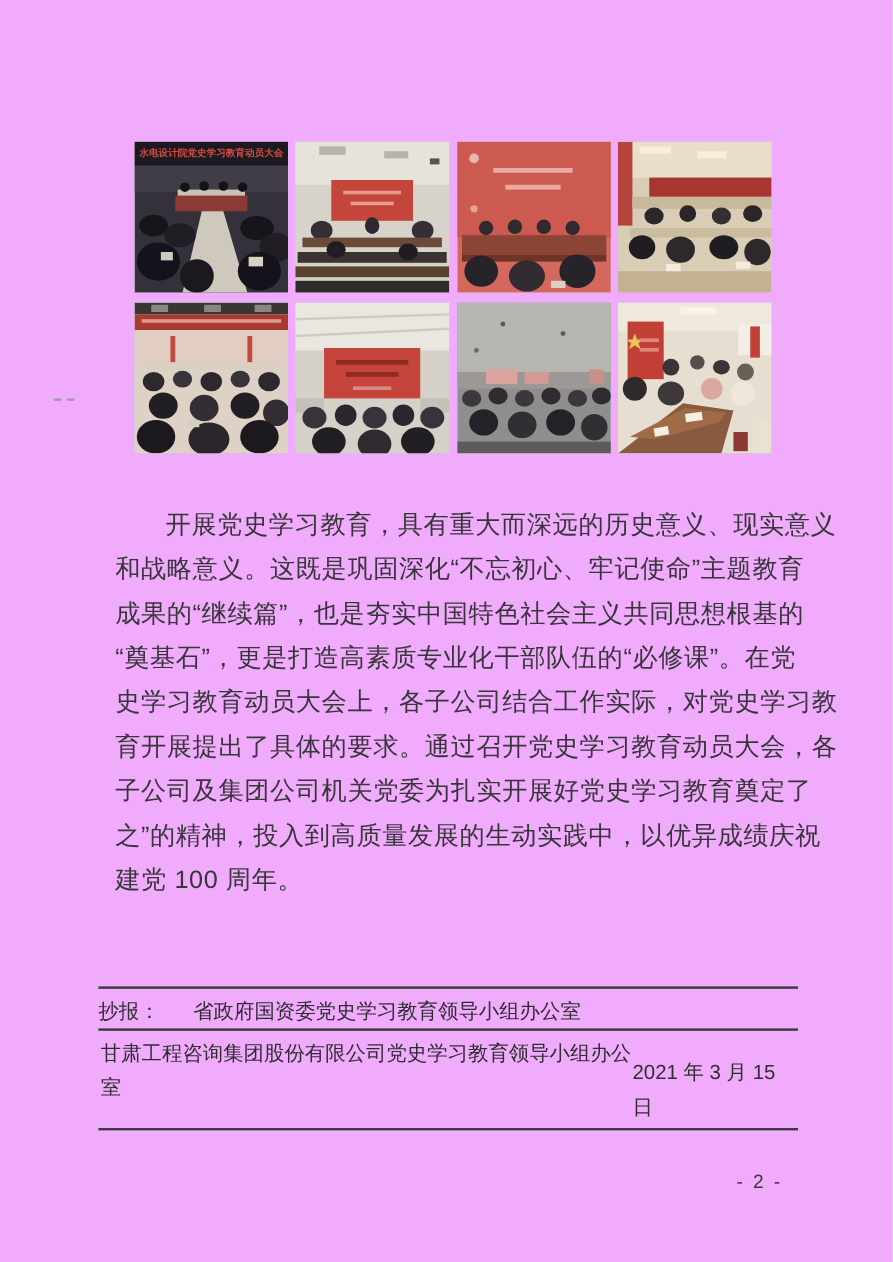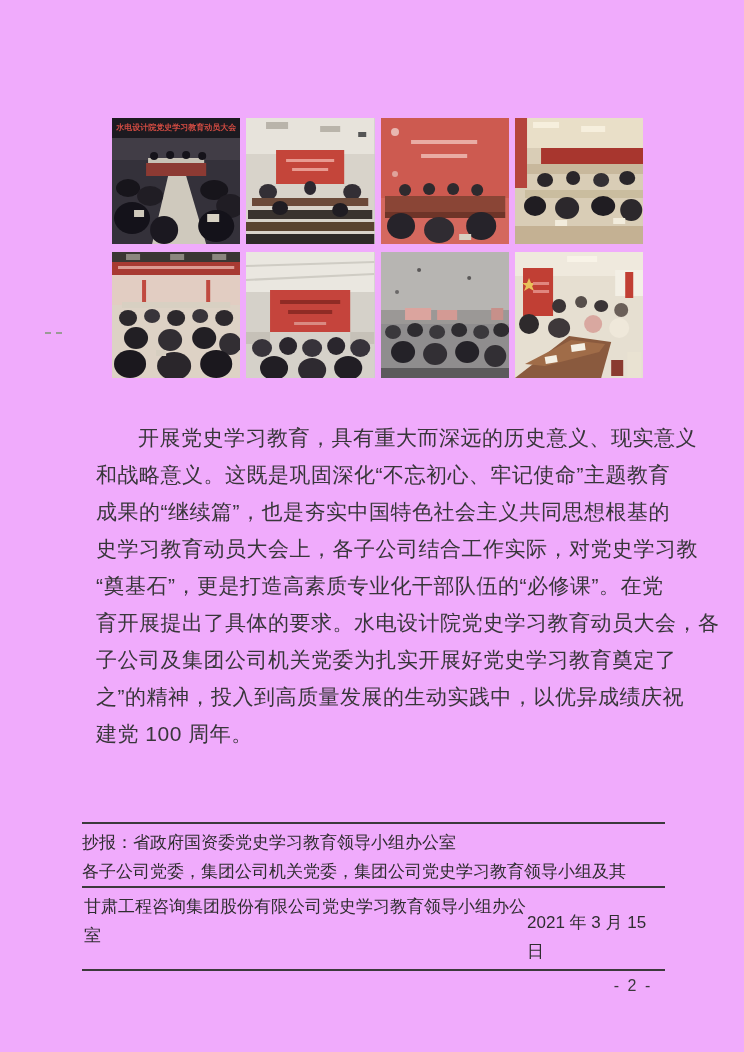--- a/index.html
+++ b/index.html
@@ -30,21 +30,21 @@
   .body-line.first{text-indent:42px;margin-top:28px;}
   .body-line.last{text-align-last:left;}
   
   .artifact-dash{
     position:absolute;left:45px;top:332px;width:17px;height:0;
     border-top:2px dashed #9a9a96;
   }
   
   .footer{position:absolute;left:82px;top:822px;width:583px;font-size:17px;color:#2f2d30;}
   .footer .rule{height:0;border-top:2px solid #3c3a3c;}
-  .footer-row{display:flex;line-height:29px;}
+  .footer-row{display:flex;line-height:29px;gap:28px;}
   .footer-row.first{margin-top:4px;}
   .footer-label{flex:0 0 auto;}
   .footer-value{flex:1 1 auto;}
   .cc-lines .cc-line{line-height:29px;}
   .issuer-row{display:flex;justify-content:space-between;line-height:29px;margin:4px 0 3px 2px;}
   .issuer-row .date{padding-right:2px;margin-top:16px;}
   
   .page-number{
     position:absolute;left:600px;top:977px;width:66px;height:22px;
     text-align:center;font-size:16px;letter-spacing:2px;color:#3a383b;
@@ -252,41 +252,40 @@
         <rect x="96" y="108" width="12" height="16" fill="#8a3a30"></rect>
         <rect x="112" y="100" width="14" height="26" fill="#e9e2d2"></rect>
       </svg>
     </figure>
   </div>
 
   <div class="body-text">
     <div class="body-line first">开展党史学习教育，具有重大而深远的历史意义、现实意义</div>
     <div class="body-line">和战略意义。这既是巩固深化“不忘初心、牢记使命”主题教育</div>
     <div class="body-line">成果的“继续篇”，也是夯实中国特色社会主义共同思想根基的</div>
+    <div class="body-line">“奠基石”，更是打造高素质专业化干部队伍的“必修课”。在党</div>
     <div class="body-line">史学习教育动员大会上，各子公司结合工作实际，对党史学习教</div>
-    <div class="body-line">“奠基石”，更是打造高素质专业化干部队伍的“必修课”。在党</div>
-    <div class="body-line">育开展提出了具体的要求。水电设计院党史学习教育动员大会，各</div>
+    <div class="body-line">育开展提出了具体的要求。通过召开党史学习教育动员大会，各</div>
     <div class="body-line">子公司及集团公司机关党委为扎实开展好党史学习教育奠定了</div>
     <div class="body-line">之”的精神，投入到高质量发展的生动实践中，以优异成绩庆祝</div>
     <div class="body-line last">建党 100 周年。</div>
   </div>
 
   <div class="artifact-dash"></div>
 
   <div class="footer">
     <div class="rule"></div>
 
     <div class="footer-row first">
       <span class="footer-label">抄报：</span>
       <span class="footer-value">省政府国资委党史学习教育领导小组办公室</span>
     </div>
 
     <div class="footer-row">
       <span class="footer-value cc-lines">
-        <span class="cc-line" style="display:block">各子公司党委，集团公司机关党委，集团公司党史学习教育领导小组及其</span>
       </span>
     </div>
 
     <div class="rule"></div>
 
     <div class="issuer-row">
       <span class="issuer">甘肃工程咨询集团股份有限公司党史学习教育领导小组办公室</span>
       <span class="date">2021 年 3 月 15 日</span>
     </div>
 

